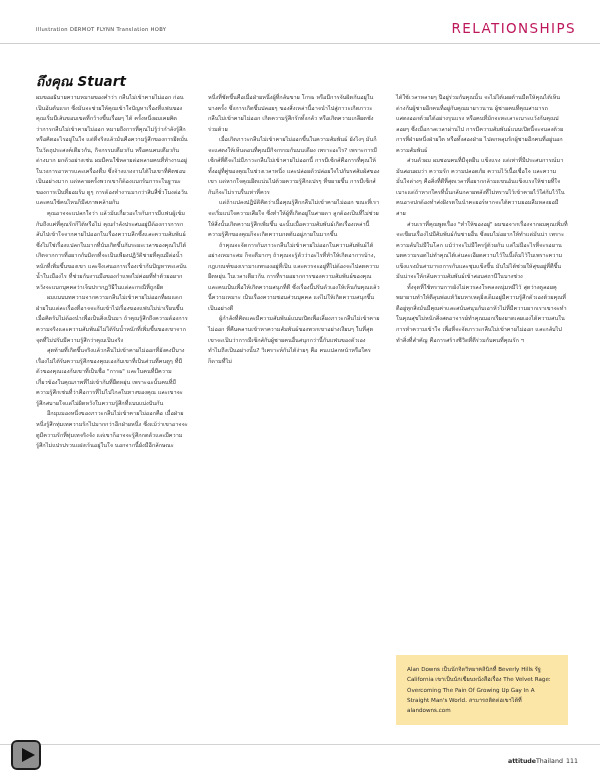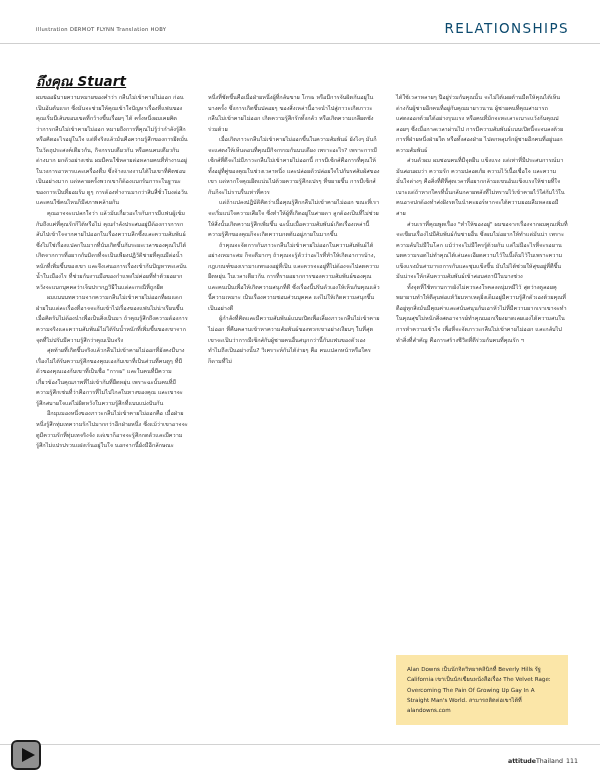--- a/index.html
+++ b/index.html
@@ -36,25 +36,25 @@
     position: absolute;
     left: 36px;
     top: 2px;
     font-size: 5.2px;
     letter-spacing: 0.35px;
     color: #3a3a3a;
     white-space: nowrap;
   }
   #section-title {
     position: absolute;
-    right: 31px;
+    right: 24px;
     top: -4px;
     font-size: 13.5px;
     letter-spacing: 1.4px;
-    color: #0c4a6e;
+    color: #be185d;
     font-weight: 400;
     white-space: nowrap;
     margin-left: 32px;
   }
   #head-rule {
     position: absolute;
     left: 0;
     top: 43px;
     width: 600px;
     height: 1px;
@@ -65,21 +65,20 @@
   #headline {
     position: absolute;
     left: 36px;
     top: 70px;
     font-size: 13.5px;
     font-weight: 700;
     font-style: italic;
     color: #111111;
     letter-spacing: 0.1px;
     white-space: nowrap;
-    text-decoration: underline;
   }
 
   
   .col {
     position: absolute;
     top: 92px;
     font-size: 5.55px;
     line-height: 10.55px;
     color: #2b2b2b;
     text-align: left;

